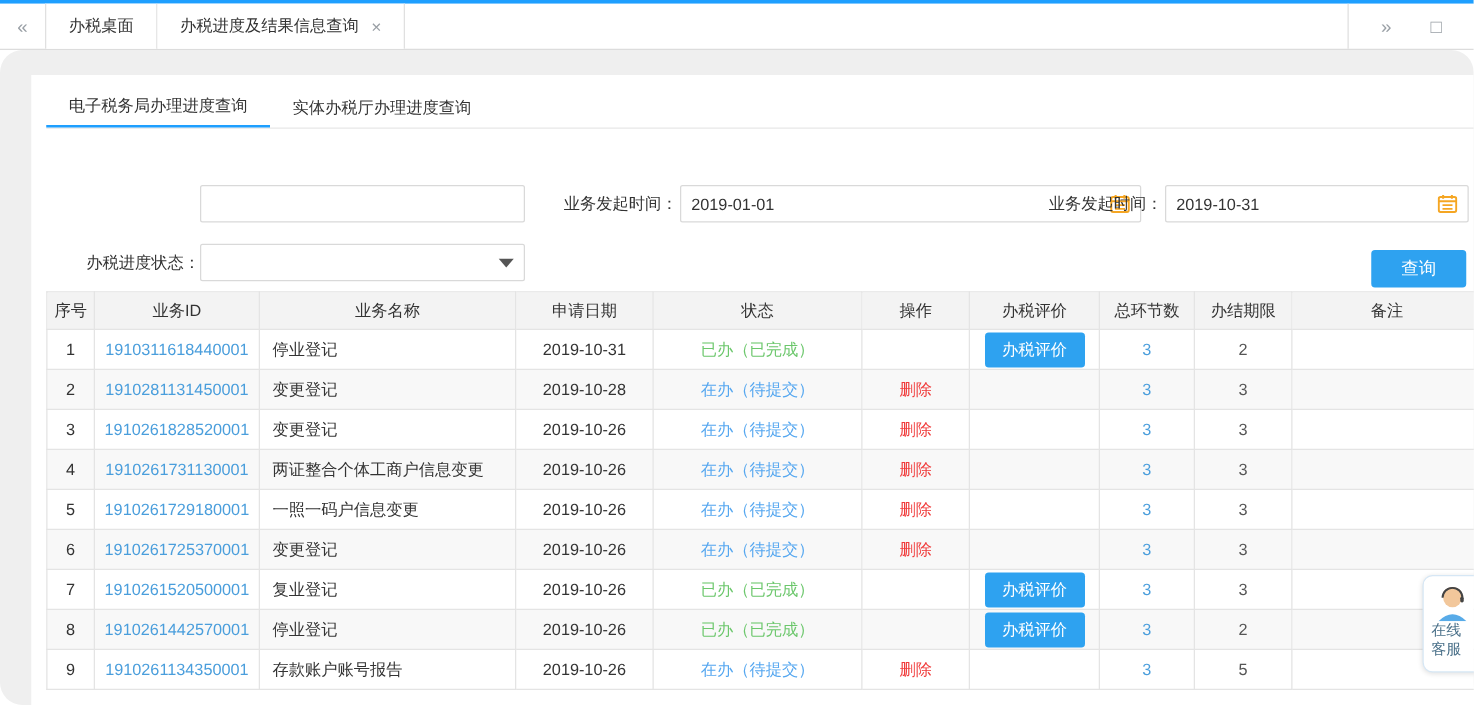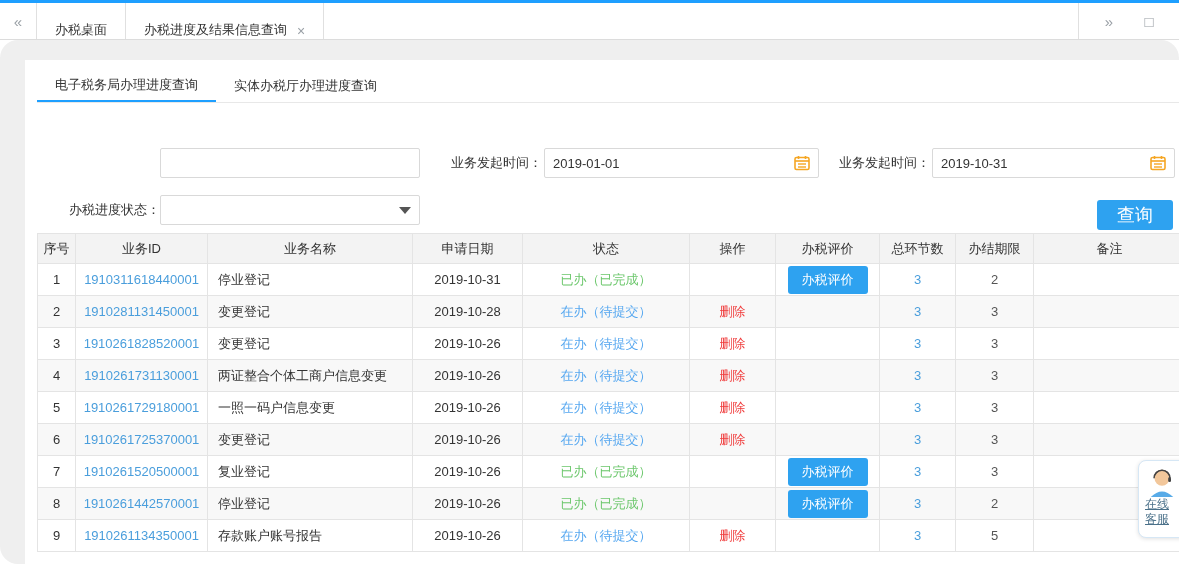--- a/index.html
+++ b/index.html
@@ -3,21 +3,21 @@
 <meta charset="utf-8">
 <style>
   * { margin:0; padding:0; box-sizing:border-box; }
   html,body { width:1179px; height:564px; overflow:hidden;
     font-family:"Liberation Sans","DejaVu Sans",sans-serif; font-size:13px; color:#333; background:#fff; }
 
   
   .topline { height:3px; background:#1E9FFF; }
   .topbar { height:37px; background:#fff; border-bottom:1px solid #DCDCDC; display:flex; align-items:stretch; position:relative; }
   .collapse-btn { width:36px; display:flex; align-items:center; justify-content:center; color:#9aa0a6; font-size:15px; cursor:pointer; }
-  .wtab { display:flex; align-items:flex-end; padding:0 18px; border-left:1px solid #E0E0E0; border-right:1px solid #E0E0E0; color:#333; cursor:pointer; background:#fff; }
+  .wtab { display:flex; align-items:center; padding:12px 18px; border-left:1px solid #E0E0E0; border-right:1px solid #E0E0E0; color:#333; cursor:pointer; background:#fff; }
   .wtab + .wtab { border-left:none; }
   .wtab .close { margin-left:10px; color:#9aa0a6; font-size:14px; cursor:pointer; }
   .topbar-right { position:absolute; right:0; top:0; bottom:0; display:flex; align-items:center; border-left:1px solid #E0E0E0; padding:0 10px; }
   .tb-icon { width:40px; text-align:center; color:#9aa0a6; font-size:15px; cursor:pointer; }
 
   
   .page { position:relative; background:#EFEFEF; height:524px;border-radius:18px; }
   .panel { position:absolute; left:25px; top:20px; right:0; bottom:0; background:#fff; padding:0 0 0 12px; }
 
   
@@ -29,21 +29,21 @@
   .form-area { position:relative; height:130px; }
   .f-label { position:absolute; height:30px; line-height:30px; text-align:right; color:#333; }
   .f-input { position:absolute; height:30px; border:1px solid #D9D9D9; background:#fff; border-radius:2px;
     padding:0 8px; font-size:13px; color:#333; font-family:inherit; display:flex; align-items:center; }
   input.f-input { outline:none; }
   .date-box { justify-content:space-between; cursor:pointer; }
   .cal-icon { width:16px; height:16px; flex:0 0 16px; }
   .select-box { justify-content:flex-end; cursor:pointer; }
   .caret-down { width:0; height:0; border-left:6px solid transparent; border-right:6px solid transparent; border-top:7px solid #555; }
   .query-btn { position:absolute; left:1060px; top:97px; width:76px; height:30px; background:#2EA2F0; color:#fff;
-    border:none; border-radius:3px; font-size:18px; cursor:pointer; font-family:inherit; }
+    border:none; border-radius:3px; font-size:14px; cursor:pointer; font-family:inherit; }
 
   
   table { border-collapse:collapse; width:1148px; table-layout:fixed; }
   th,td { border:1px solid #E4E4E4; height:32px; text-align:center; overflow:hidden; white-space:nowrap; }
   thead th { background:#F3F3F3; font-weight:normal; color:#333; height:30px; }
   td.cell-name { text-align:left; padding-left:10px; }
   tbody tr:nth-child(even) td { background:#F8F8F8; }
   .link { color:#4A9EDC; cursor:pointer; }
   .status-done { color:#6CC76C; }
   .status-pending { color:#55A7F0; }
@@ -51,21 +51,21 @@
   .eval-btn { background:#2EA2F0; color:#fff; border:none; border-radius:3px; padding:5px 14px; font-size:13px; cursor:pointer; font-family:inherit; }
   .cell-deadline { color:#555; }
 
   
   .table-footer { position:relative; height:60px; }
 
   
   .service-widget { position:absolute; left:1138px; top:420px; width:58px; height:78px; background:#fff;
     border:1px solid #D6E7F5; border-radius:8px; box-shadow:0 1px 4px rgba(0,0,0,.12);
     display:flex; flex-direction:column; align-items:flex-start; padding:6px 0 4px 6px; cursor:pointer; }
-  .service-text { color:#4A7089; font-size:12px; line-height:15px;text-decoration:underline; }
+  .service-text { color:#4A7089; font-size:12px; line-height:15px; }
 </style>
 </head>
 <body>
 
 <div class="topline"></div>
 
 <div class="topbar">
   <div class="collapse-btn">«</div>
   <div class="wtab">
     <span>办税桌面</span>
@@ -85,21 +85,21 @@
 
     <div class="subtabs">
       <div class="subtab active">电子税务局办理进度查询</div>
       <div class="subtab">实体办税厅办理进度查询</div>
     </div>
 
     <div class="form-area">
       <input class="f-input" style="left: 123px; top: 45px; width: 260px;" value="">
 
       <div class="f-label" style="left:398px; top:45px; width:107px;">业务发起时间：</div>
-      <div class="f-input date-box" style="left:507px; top:45px; width:275px;">
+      <div class="f-input date-box" style="left:507px; top:45px; width:369px;">
         <span>2019-01-01</span>
         <svg class="cal-icon" viewBox="0 0 16 16">
           <rect x="1" y="2.5" width="14" height="12" rx="1.5" fill="none" stroke="#F5A623" stroke-width="1.6"></rect>
           <line x1="1" y1="6" x2="15" y2="6" stroke="#F5A623" stroke-width="1.6"></line>
           <line x1="4.5" y1="1" x2="4.5" y2="4" stroke="#F5A623" stroke-width="1.6"></line>
           <line x1="11.5" y1="1" x2="11.5" y2="4" stroke="#F5A623" stroke-width="1.6"></line>
           <line x1="4" y1="9" x2="12" y2="9" stroke="#F5A623" stroke-width="1.4"></line>
           <line x1="4" y1="12" x2="12" y2="12" stroke="#F5A623" stroke-width="1.4"></line>
         </svg>
       </div>

